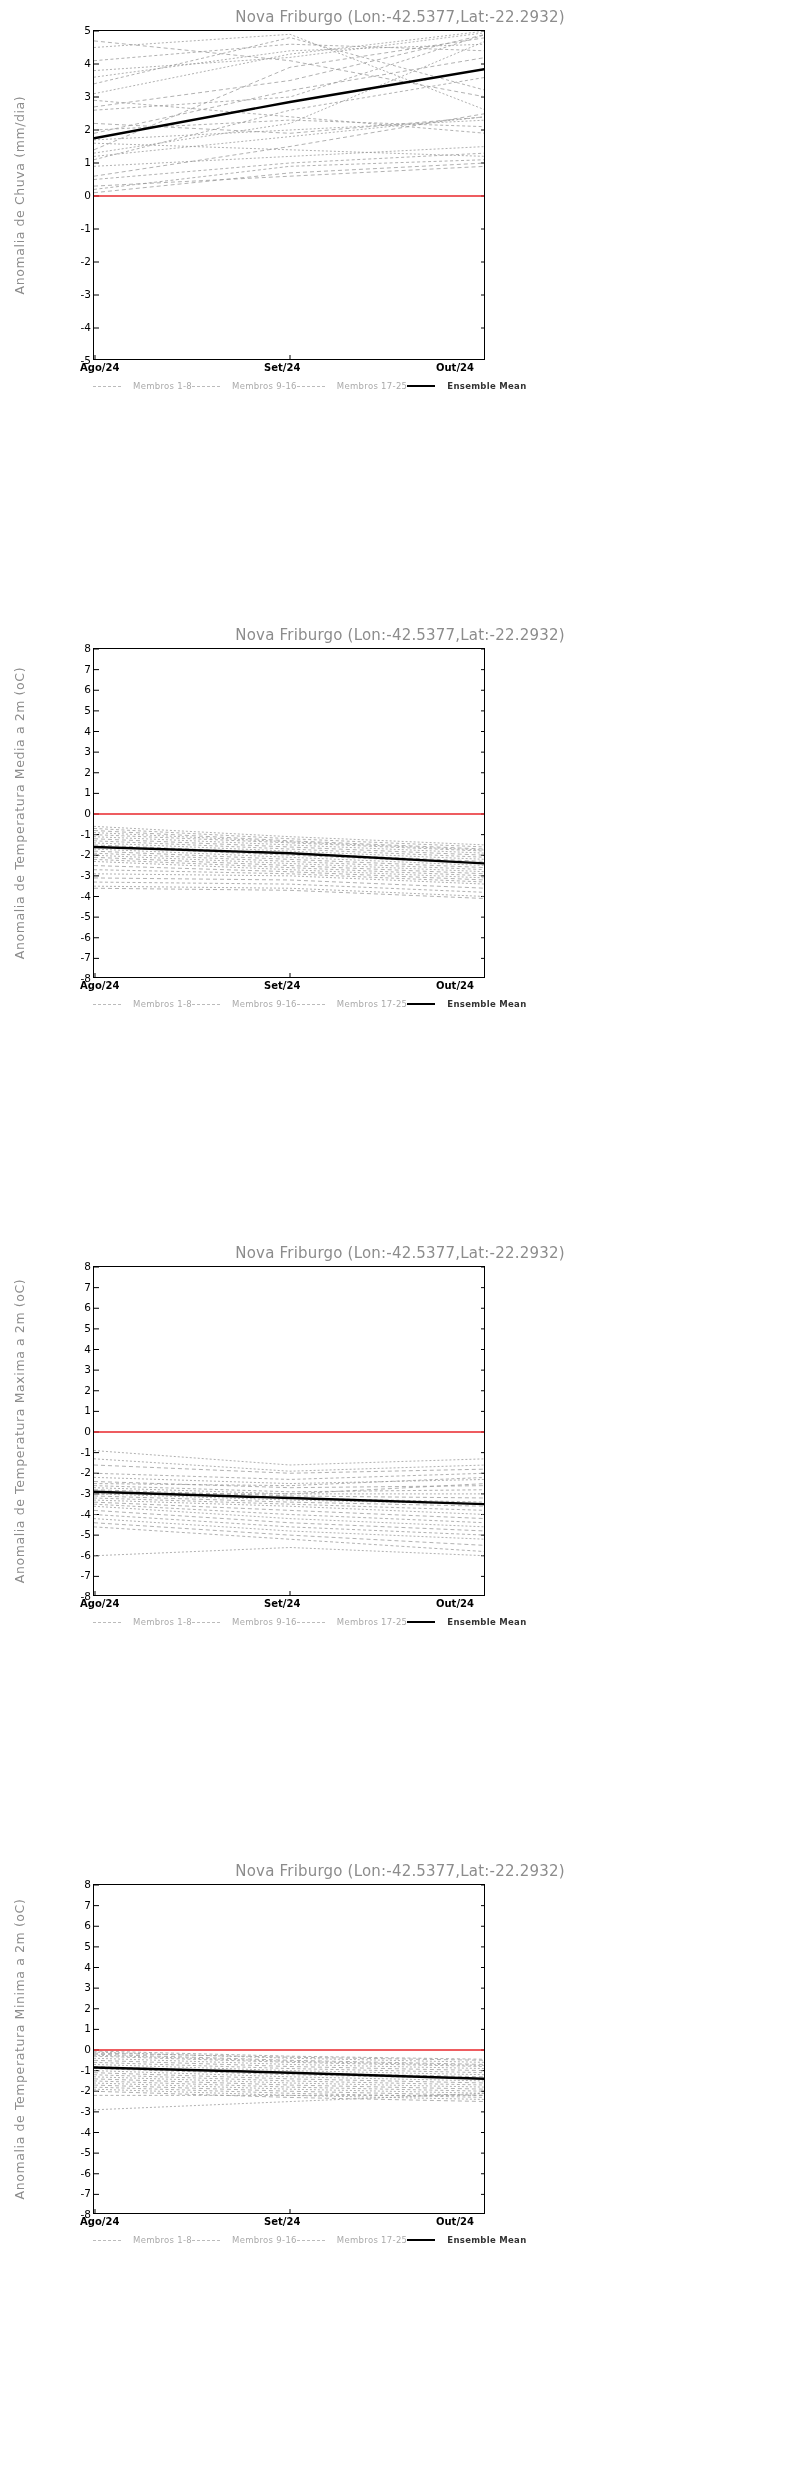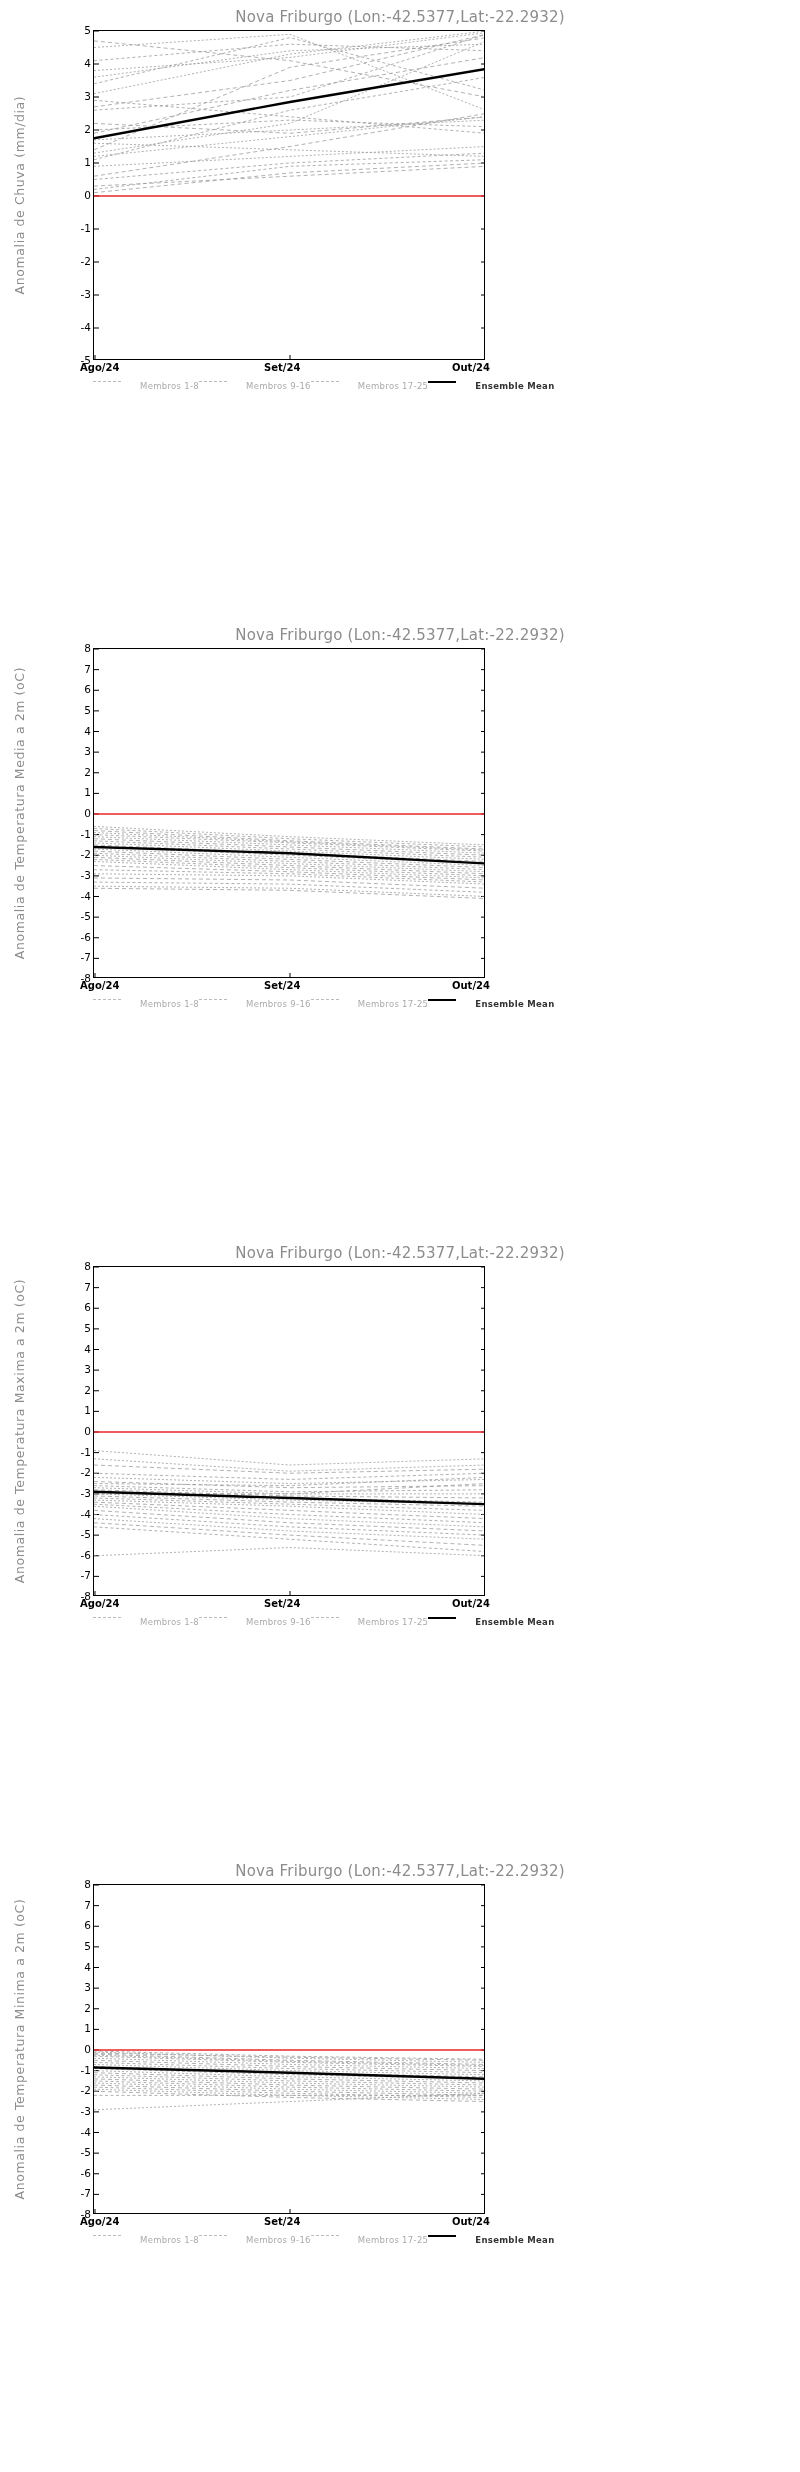--- a/index.html
+++ b/index.html
@@ -81,36 +81,37 @@
   .xtick {
     position: absolute;
     top: 362px;
     font-size: 10px;
     font-weight: bold;
     color: #000000;
     white-space: nowrap;
   }
   .xtick.t0 { left: 80px; }
   .xtick.t1 { left: 264px; }
-  .xtick.t2 { left: 452px; }
+  .xtick.t2 { left: 436px; }
   .legend {
     position: absolute;
     left: 93px;
     top: 381px;
     width: 392px;
     display: flex;
     justify-content: space-between;
     align-items: center;
     font-size: 8.5px;
     color: #aaaaaa;
     letter-spacing: 0.3px;
   }
   .legend-item {
     display: flex;
-    gap: 19px;
+    align-items: center;
+    gap: 12px;
     white-space: nowrap;
   }
   .legend-swatch {
     display: inline-block;
     width: 28px;
     height: 0;
     border-top: 1px dashed #bbbbbb;
   }
   .legend-item.mean .legend-swatch {
     border-top: 2px solid #000000;

